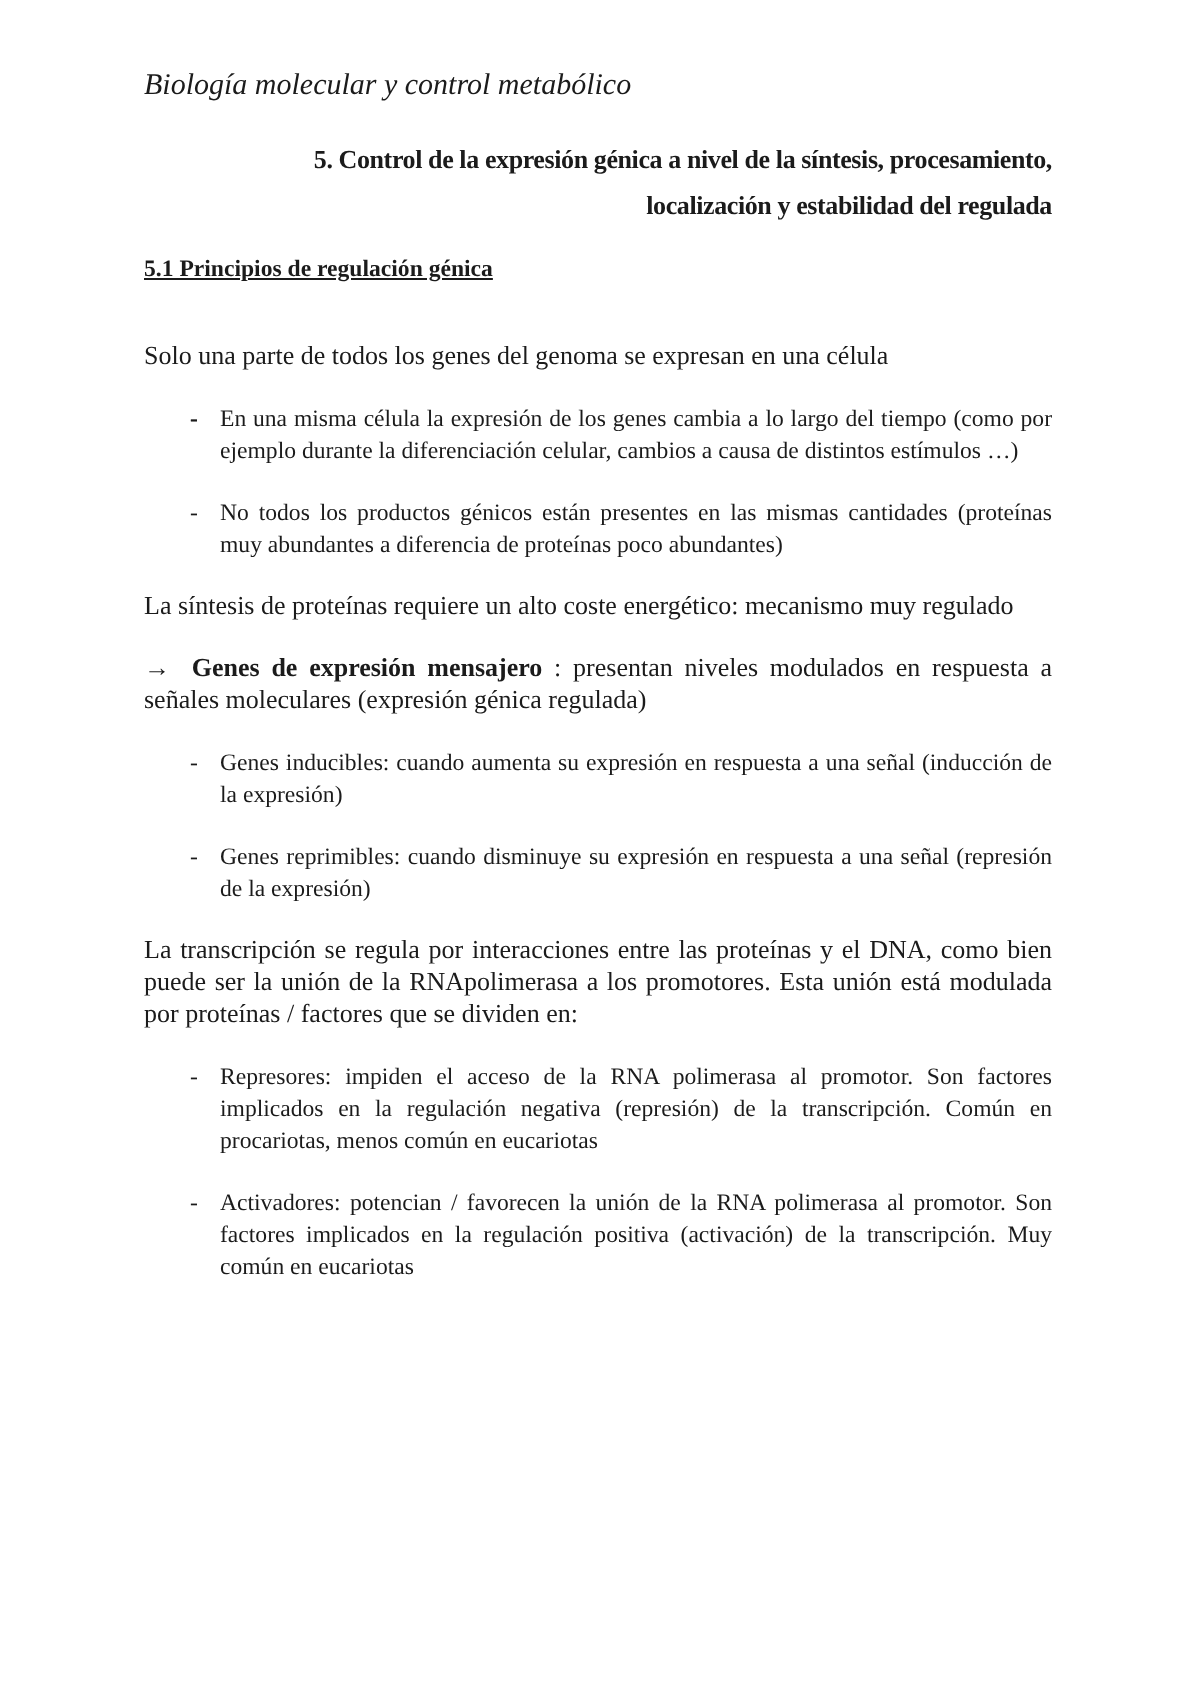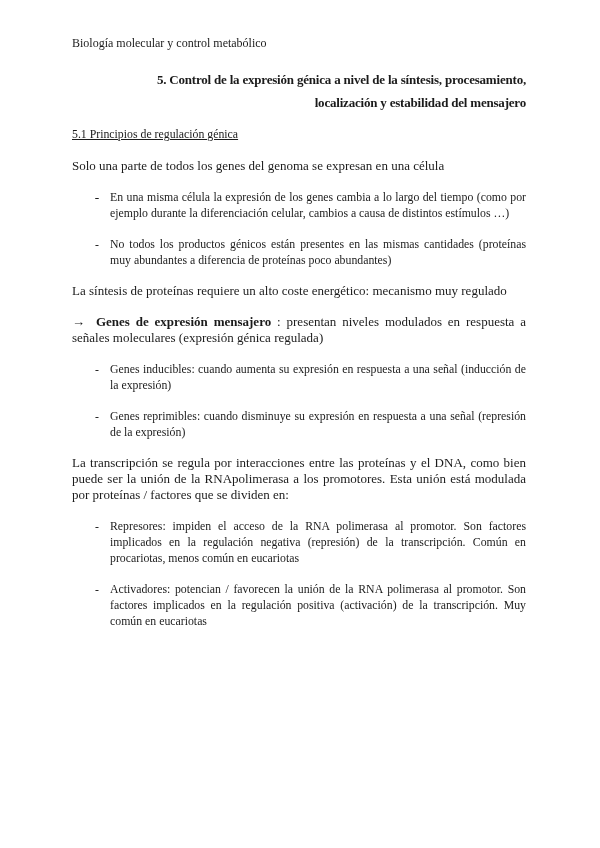--- a/index.html
+++ b/index.html
@@ -9,39 +9,40 @@
     height: 848px;
     margin: 0 auto;
     background: #ffffff;
     box-sizing: border-box;
     padding: 36px 74px 0 72px;
     font-family: "Liberation Serif", "DejaVu Serif", serif;
     color: #1b1b1b;
     overflow: hidden;
   }
   .running-header {
-    font-size: 12px;
+    font-size: 15px;
     line-height: 14px;
     margin: 0 0 18px 0;
+    font-style: italic;
   }
   .doc-title {
     font-size: 13px;
     font-weight: bold;
     text-align: right;
     line-height: 23px;
     letter-spacing: -0.2px;
     margin: 0 0 12px 0;
   }
   .title-line { display: block; white-space: nowrap; }
   .section-heading {
     font-size: 11.8px;
-    font-weight: normal;
+    font-weight: bold;
     text-decoration: underline;
     line-height: 16px;
-    margin: 0 0 16px 0;
+    margin: 0 0 28px 0;
   }
   .para {
     font-size: 13px;
     line-height: 16px;
     text-align: justify;
     margin: 0 0 15px 0;
   }
   .bullet {
     position: relative;
     box-sizing: border-box;
@@ -61,21 +62,21 @@
 </style>
 </head>
 <body>
 
 <div class="page">
 
   <div class="running-header">Biología molecular y control metabólico</div>
 
   <div class="doc-title">
     <span class="title-line">5. Control de la expresión génica a nivel de la síntesis, procesamiento,</span>
-    <span class="title-line">localización y estabilidad del mensajero</span>
+    <span class="title-line">localización y estabilidad del regulada</span>
   </div>
 
   <div class="section-heading">5.1 Principios de regulación génica</div>
 
   <p class="para">Solo una parte de todos los genes del genoma se expresan en una célula</p>
 
   <div class="bullet">
     <span class="marker">-</span>
   </div>
 

